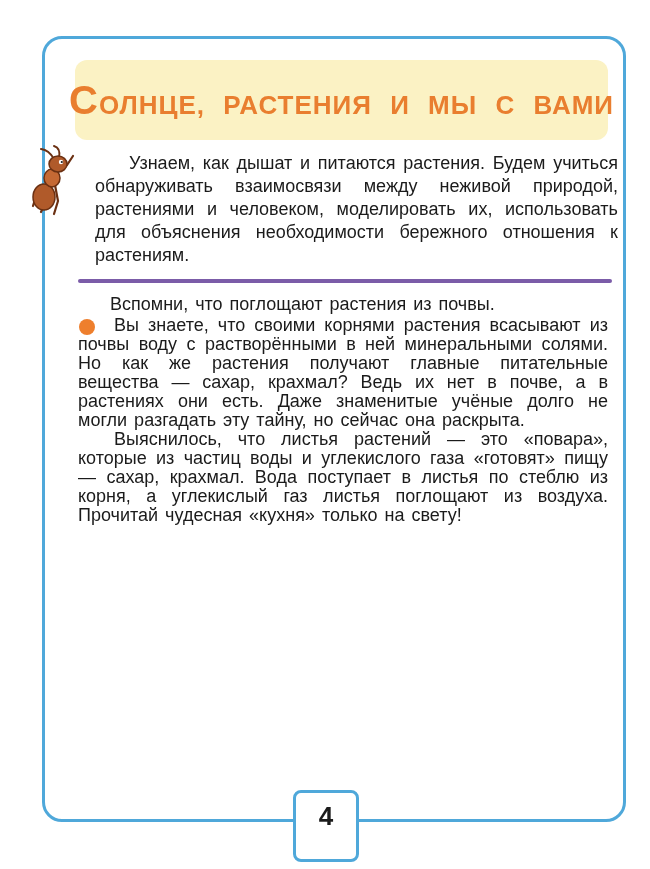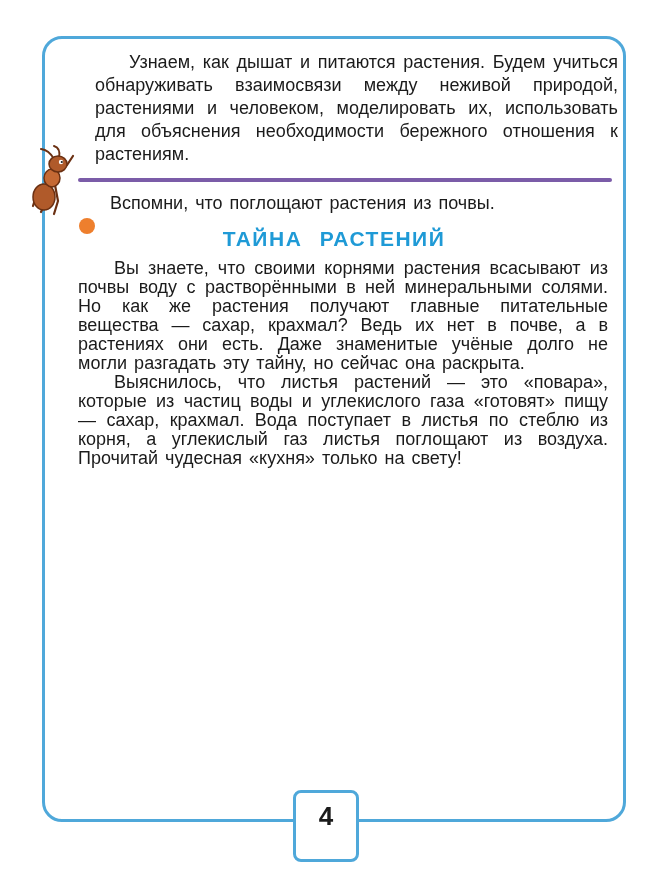--- a/index.html
+++ b/index.html
@@ -105,31 +105,33 @@
     font-weight:bold;
     color:#1b1b1b;
     z-index:5;
   }
 </style>
 </head>
 <body>
 
 <div class="frame">
 
+  <div class="title-panel">
+    <h1 class="chapter-title"><span class="initial">С</span><span>ОЛНЦЕ, РАСТЕНИЯ И МЫ С ВАМИ</span></h1>
+  </div>
 
   <p class="intro">Узнаем, как дышат и питаются растения. Будем учиться обнаруживать взаимосвязи между неживой природой, растениями и человеком, моделировать их, использовать для объяснения необходимости бережного отношения к растениям.</p>
 
   <div class="divider"></div>
 
   <div class="recall">
     <span class="bullet"></span>
     <p>Вспомни, что поглощают растения из почвы.</p>
   </div>
 
-  <h2 class="section-heading">ТАЙНА  РАСТЕНИЙ</h2>
 
   <p class="body-para">Вы знаете, что своими корнями растения всасывают из почвы воду с растворёнными в ней минеральными солями. Но как же растения получают главные питательные вещества — сахар, крахмал? Ведь их нет в почве, а в растениях они есть. Даже знаменитые учёные долго не могли разгадать эту тайну, но сейчас она раскрыта.</p>
   <p class="body-para">Выяснилось, что листья растений — это «повара», которые из частиц воды и углекислого газа «готовят» пищу — сахар, крахмал. Вода поступает в листья по стеблю из корня, а углекислый газ листья поглощают из воздуха. Прочитай чудесная «кухня» только на свету!</p>
 
 </div>
 
 <div class="ant">
   <svg width="56" height="74" viewBox="0 0 56 74">
 
     <path d="M30 15 Q25 6 17 5" stroke="#6B3012" stroke-width="2" fill="none" stroke-linecap="round"></path>

